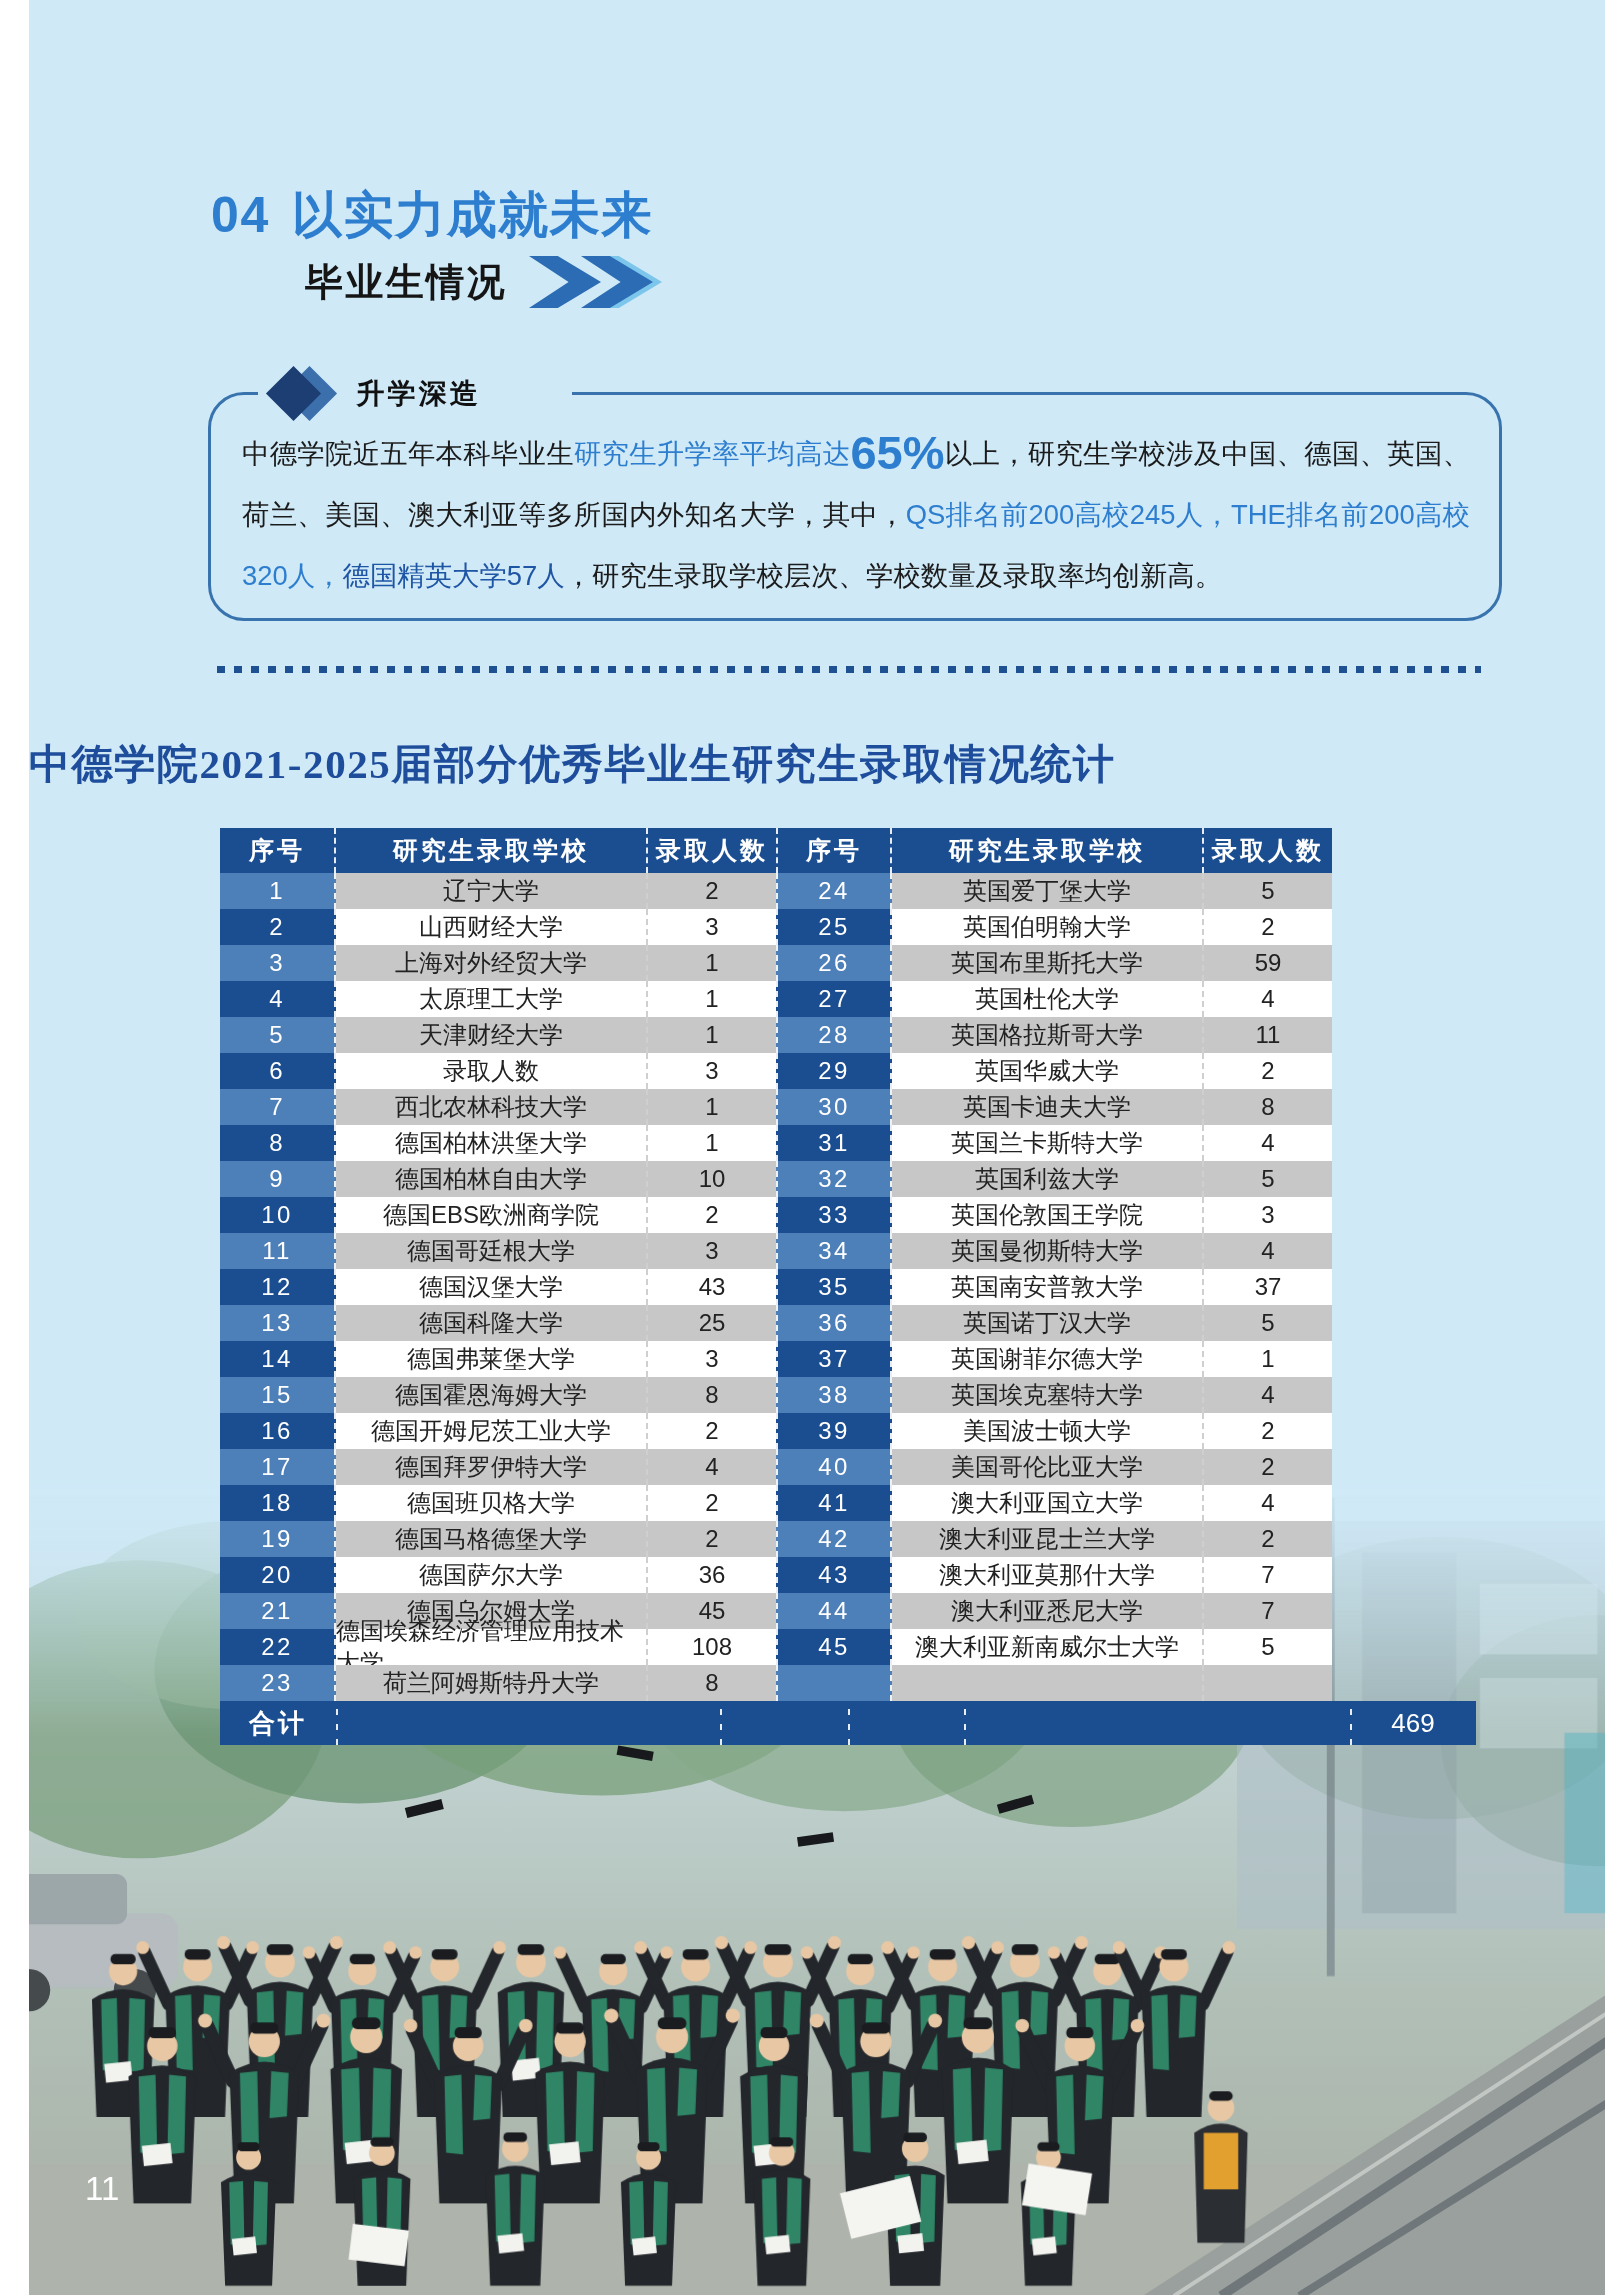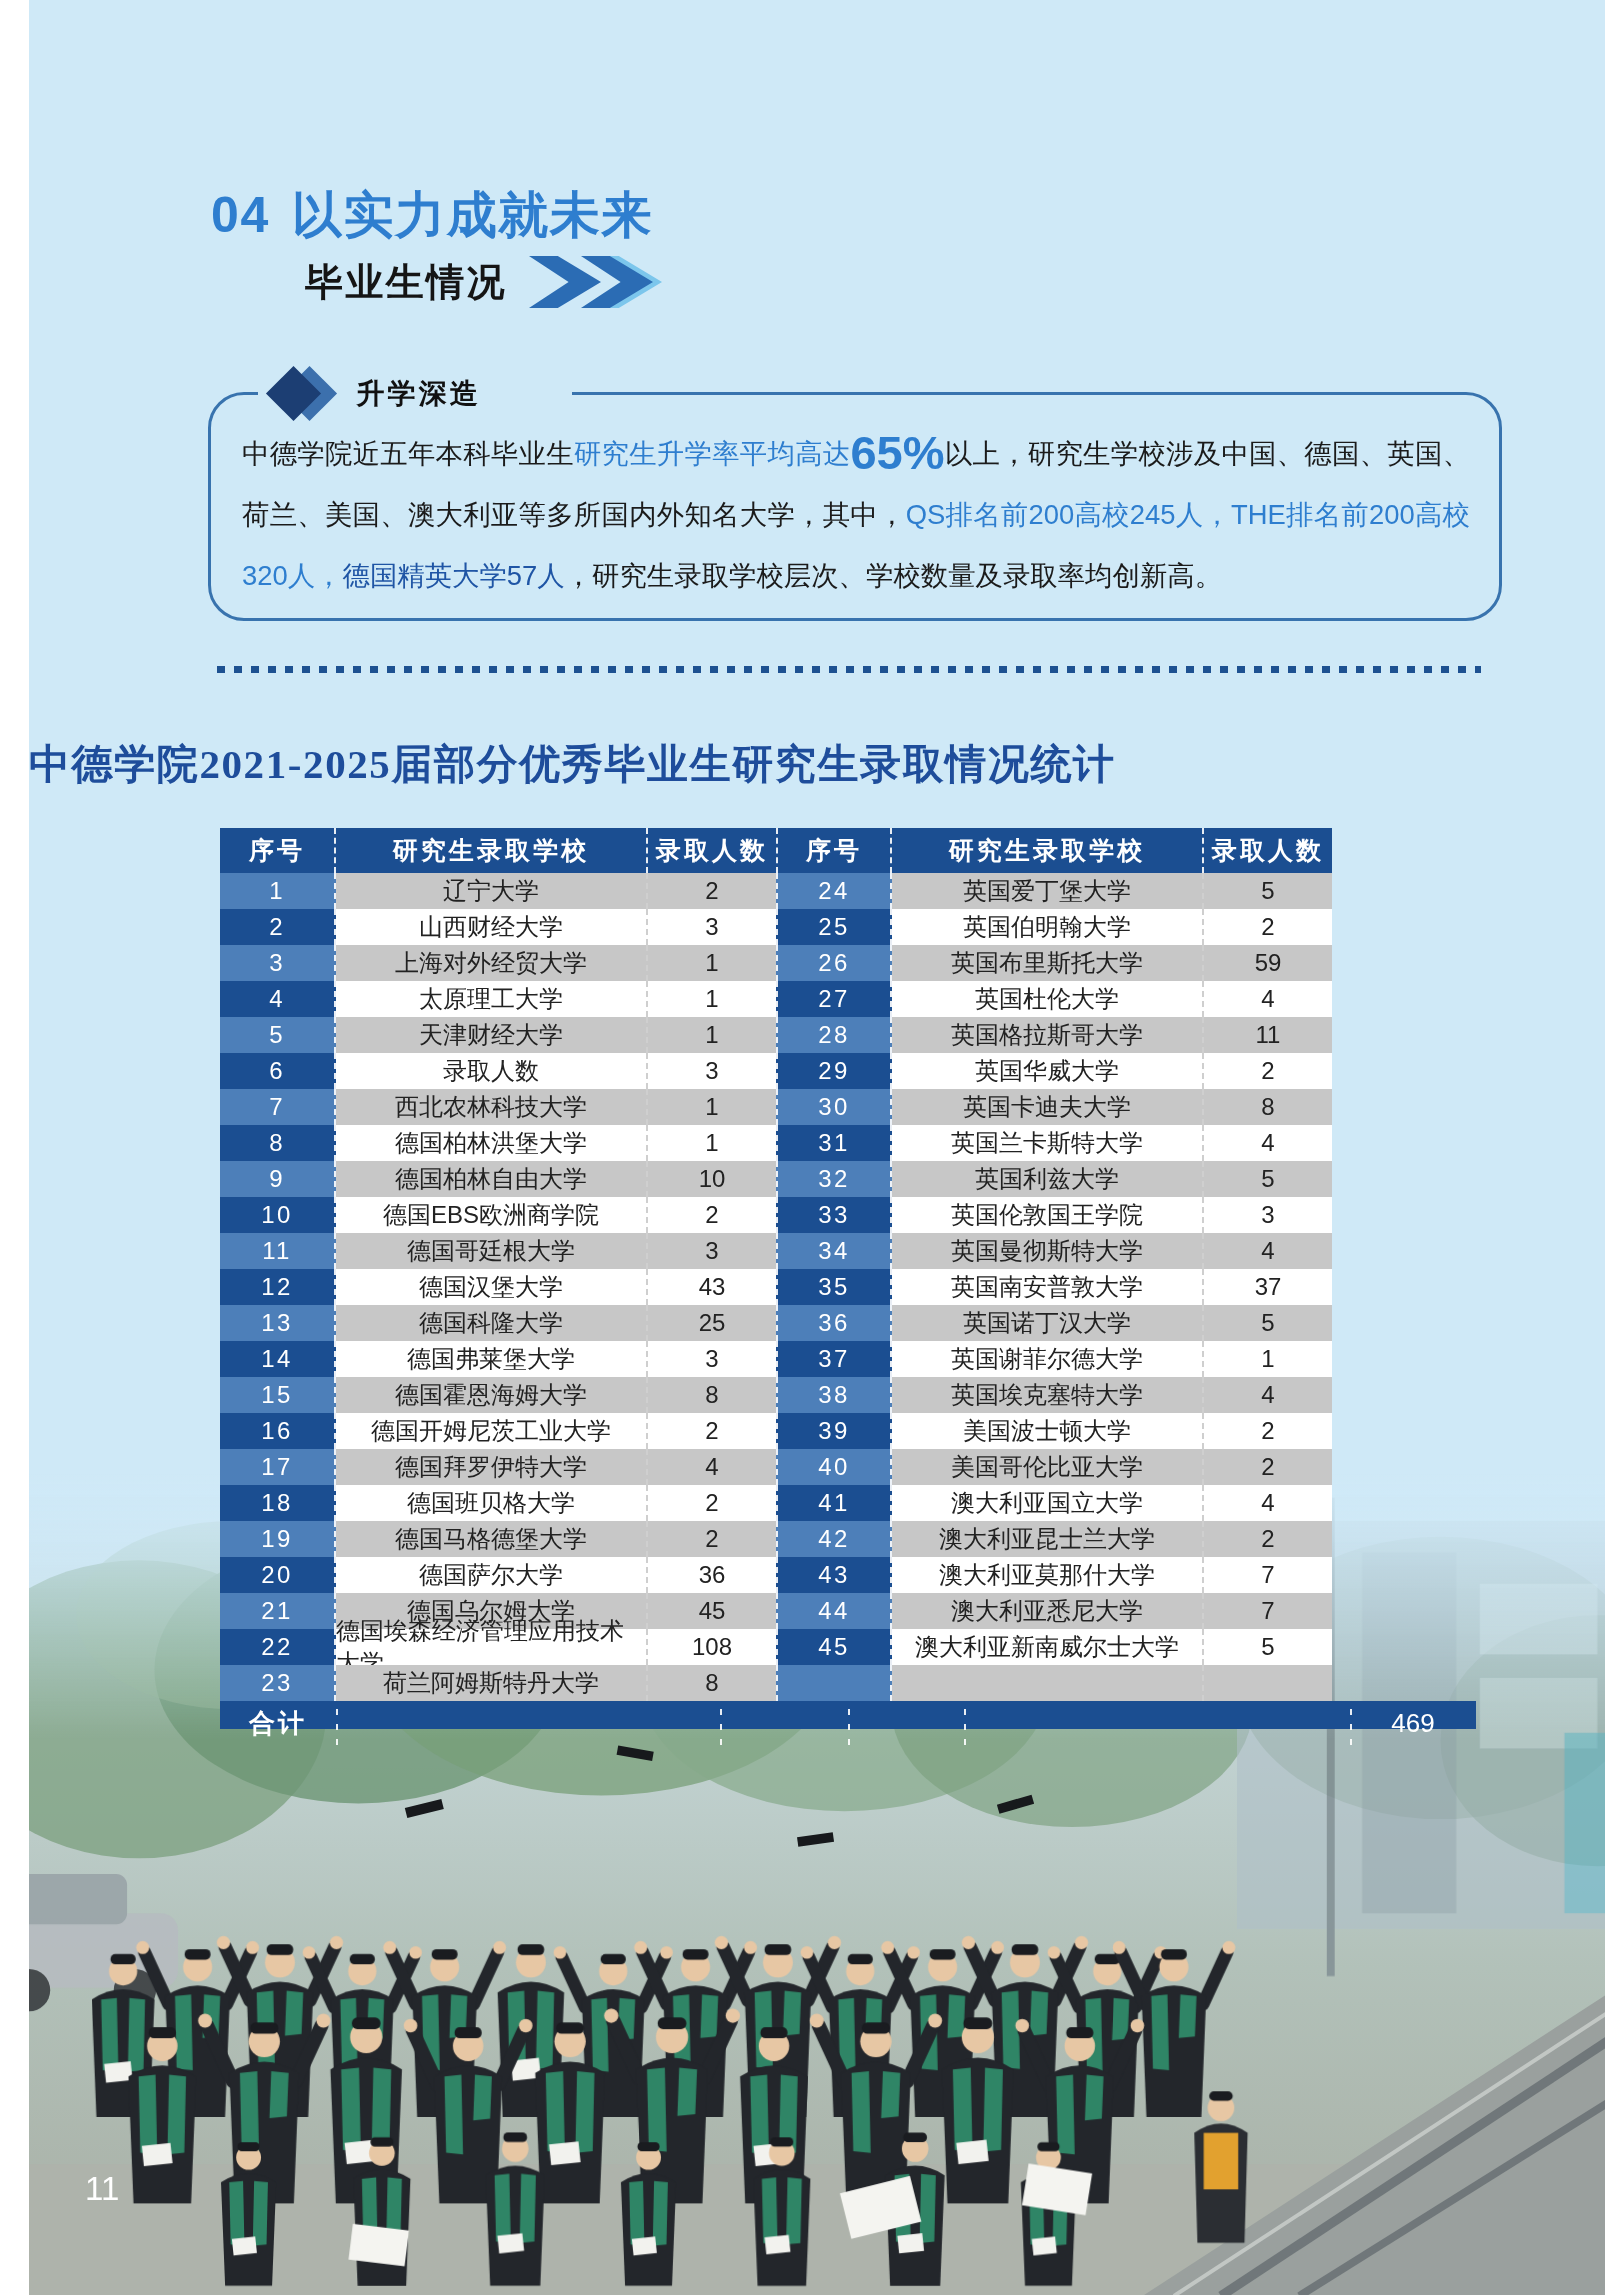--- a/index.html
+++ b/index.html
@@ -54,21 +54,21 @@
     border-right:2.4px dashed rgba(255,255,255,.9);}
   .th:nth-child(3){border-right:none;}
   .c{display:flex;align-items:center;justify-content:center;font-size:24px;color:#222;}
   .c.idx{color:#fff;letter-spacing:2.4px;border-right:2.4px dashed rgba(255,255,255,.9);}
   .c.idx.odd{background:var(--alt-blue,#4d7fb9);}
   .c.idx.even{background:var(--header-blue,#1b4e91);}
   .c.gray{background:var(--row-gray,#c7c7c7);}
   .c.white{background:#ffffff;}
   .c.school{border-right:2.4px dashed #cfcfcf;}
   .half.right .idx,.half.right .th:first-child{border-left:2.4px dashed rgba(255,255,255,.9);}
-  .total-row{position:relative;width:1256px;height:28px;background:var(--header-blue,#1b4e91);}
+  .total-row{position:relative;width:1256px;height:44px;background:var(--header-blue,#1b4e91);}
   .total-label{position:absolute;left:0;top:0;width:116px;height:44px;display:flex;align-items:center;
     justify-content:center;color:#fff;font-size:26px;font-weight:bold;letter-spacing:3.1px;}
   .total-value{position:absolute;left:1130px;top:0;width:126px;height:44px;display:flex;align-items:center;
     justify-content:center;color:#fff;font-size:26px;}
   .vdash{position:absolute;top:0;width:2.4px;height:44px;
     background:repeating-linear-gradient(0deg,rgba(255,255,255,.9) 0 6.3px,transparent 6.3px 15px);}
 
   
   .photo-svg{position:absolute;left:0;top:1474px;width:1606px;height:822px;z-index:1;}
   .page-num{position:absolute;left:56px;top:2170px;z-index:8;color:#fff;font-size:33px;}

